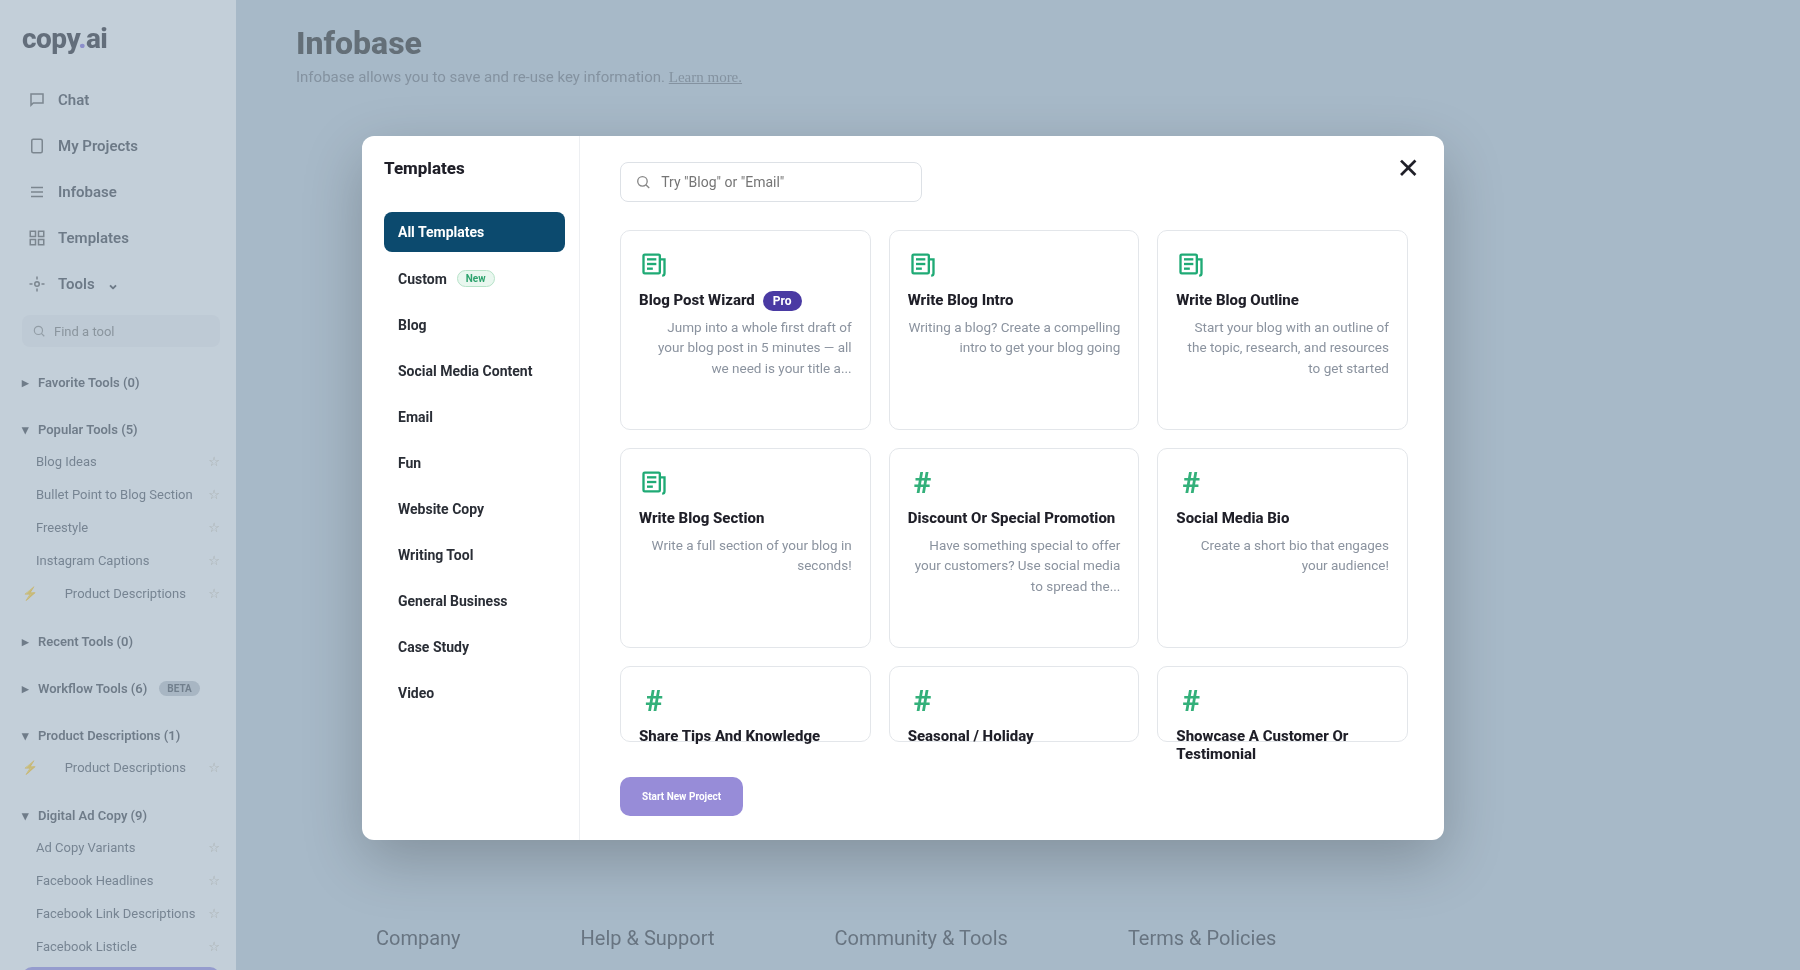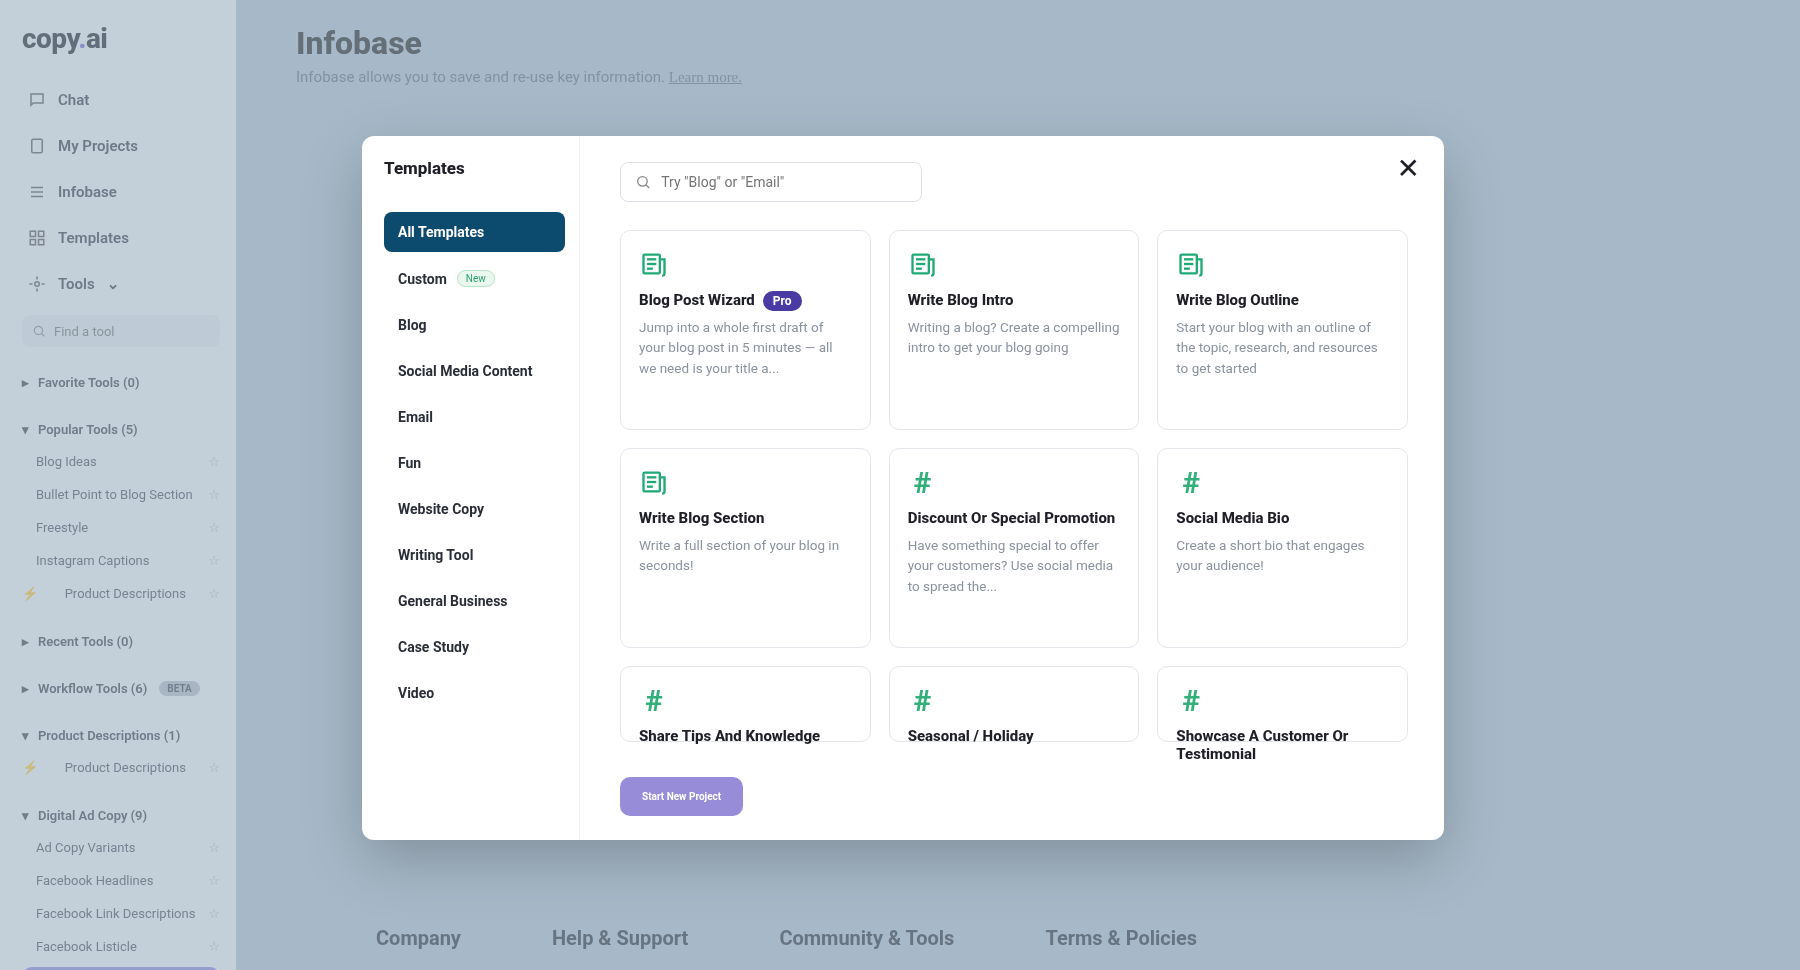--- a/index.html
+++ b/index.html
@@ -25,43 +25,43 @@
 .tool-row .bolt { color: #e4b94a; margin-right: 4px; }
 .beta { background: #b8bfc7; color: #3f4650; font-size: 10px; font-weight: 700; padding: 2px 8px; border-radius: 10px; margin-left: 6px; }
 
 .upgrade { margin-top: auto; background: #8f86df; color: #fff; font-size: 14px; font-weight: 600; display: flex; gap: 8px; align-items: center; justify-content: center; padding: 14px; border-radius: 10px; }
 
 .content { flex: 1; padding: 24px 60px; }
 .page-title { font-size: 32px; font-weight: 800; color: #222; }
 .page-sub { color: #686f7a; font-size: 15px; margin-top: 6px; }
 .page-sub a { text-decoration: underline; font-family: Liberation Serif, serif; }
 
-.footer { position: absolute; bottom: 20px; left: 256px; right: 0; display: flex; gap: 91px; padding: 0 120px; color: #2a2e36; font-size: 20px; font-weight: 700; }
+.footer { position: absolute; bottom: 20px; left: 256px; right: 0; display: flex; gap: 120px; padding: 0 120px; color: #2a2e36; font-size: 20px; font-weight: 400; }
 
 
 .modal { position: absolute; left: 362px; top: 136px; width: 1082px; height: 704px; background: #fff; border-radius: 12px; z-index: 20; display: flex; overflow: hidden; box-shadow: 0 20px 60px rgba(0,0,0,0.22); }
 .modal-side { width: 218px; padding: 22px 14px 22px 22px; border-right: 1px solid #edeff2; display: flex; flex-direction: column; gap: 6px; }
 .modal-side h1 { font-size: 17px; font-weight: 800; color: #1f1f28; margin-bottom: 28px; }
 .cat { font-size: 14px; font-weight: 700; color: #2a2e36; padding: 12px 14px; border-radius: 8px; cursor: pointer; display:flex; align-items:center; gap:10px; }
 .cat.active { background: #0c4a6e; color: #fff; }
-.new-pill { background: #e9f7ef; color: #2ea36e; font-size: 10px; font-weight: 400; padding: 2px 8px; border: 1px solid #b7e3c9; border-radius: 10px; }
+.new-pill { background: #e9f7ef; color: #2ea36e; font-size: 10px; font-weight: 700; padding: 2px 8px; border: 1px solid #b7e3c9; border-radius: 10px; }
 
 .modal-main { flex: 1; padding: 26px 36px 20px 40px; position: relative; display: flex; flex-direction: column; }
 .close { position: absolute; right: 24px; top: 16px; font-size: 28px; color: #1f1f28; cursor: pointer; }
 .msearch { width: 302px; display: flex; align-items: center; gap: 10px; border: 1px solid #dde1e6; border-radius: 8px; padding: 10px 14px; }
 .msearch input { border: 0; outline: none; font-size: 14px; color: #555; width: 100%; }
 
 .grid { margin-top: 28px; display: grid; grid-template-columns: repeat(3, 1fr); gap: 18px; overflow: hidden; flex: 1; align-content: start; }
 .card { border: 1px solid #e3e6ea; border-radius: 10px; padding: 18px 18px; height: 200px; }
 .card-icon { width: 30px; height: 30px; display:flex; align-items:center; justify-content:center; margin-bottom: 12px; }
 .card-icon.blog { color: #1faa75; }
 .card-icon.hash { color: #33b07a; font-size: 30px; font-weight: 800; }
 .card-title { font-size: 15px; font-weight: 800; color: #1f1f28; }
 .card-title .pro { background: #4a3aa3; color: #fff; font-size: 12px; font-weight: 700; padding: 3px 10px; border-radius: 10px; margin-left: 8px; vertical-align: middle; }
-.card-desc { margin-top: 8px; font-size: 13.5px; line-height: 1.5; color: #8b939f; }
+.card-desc { margin-top: 8px; font-size: 13.5px; line-height: 1.5; color: #8b939f; text-align: right; }
 .card.short { height: 76px; }
 
 .newproj { position: absolute; left: 40px; bottom: 24px; background: #978cd8; color: #fff; font-size: 10px; font-weight: 700; padding: 14px 22px; border-radius: 10px; border: 0; cursor: pointer; }
 </style>
 </head>
 <body>
 
 <div class="bg">
   <div class="sidebar">
     <div class="logo">

